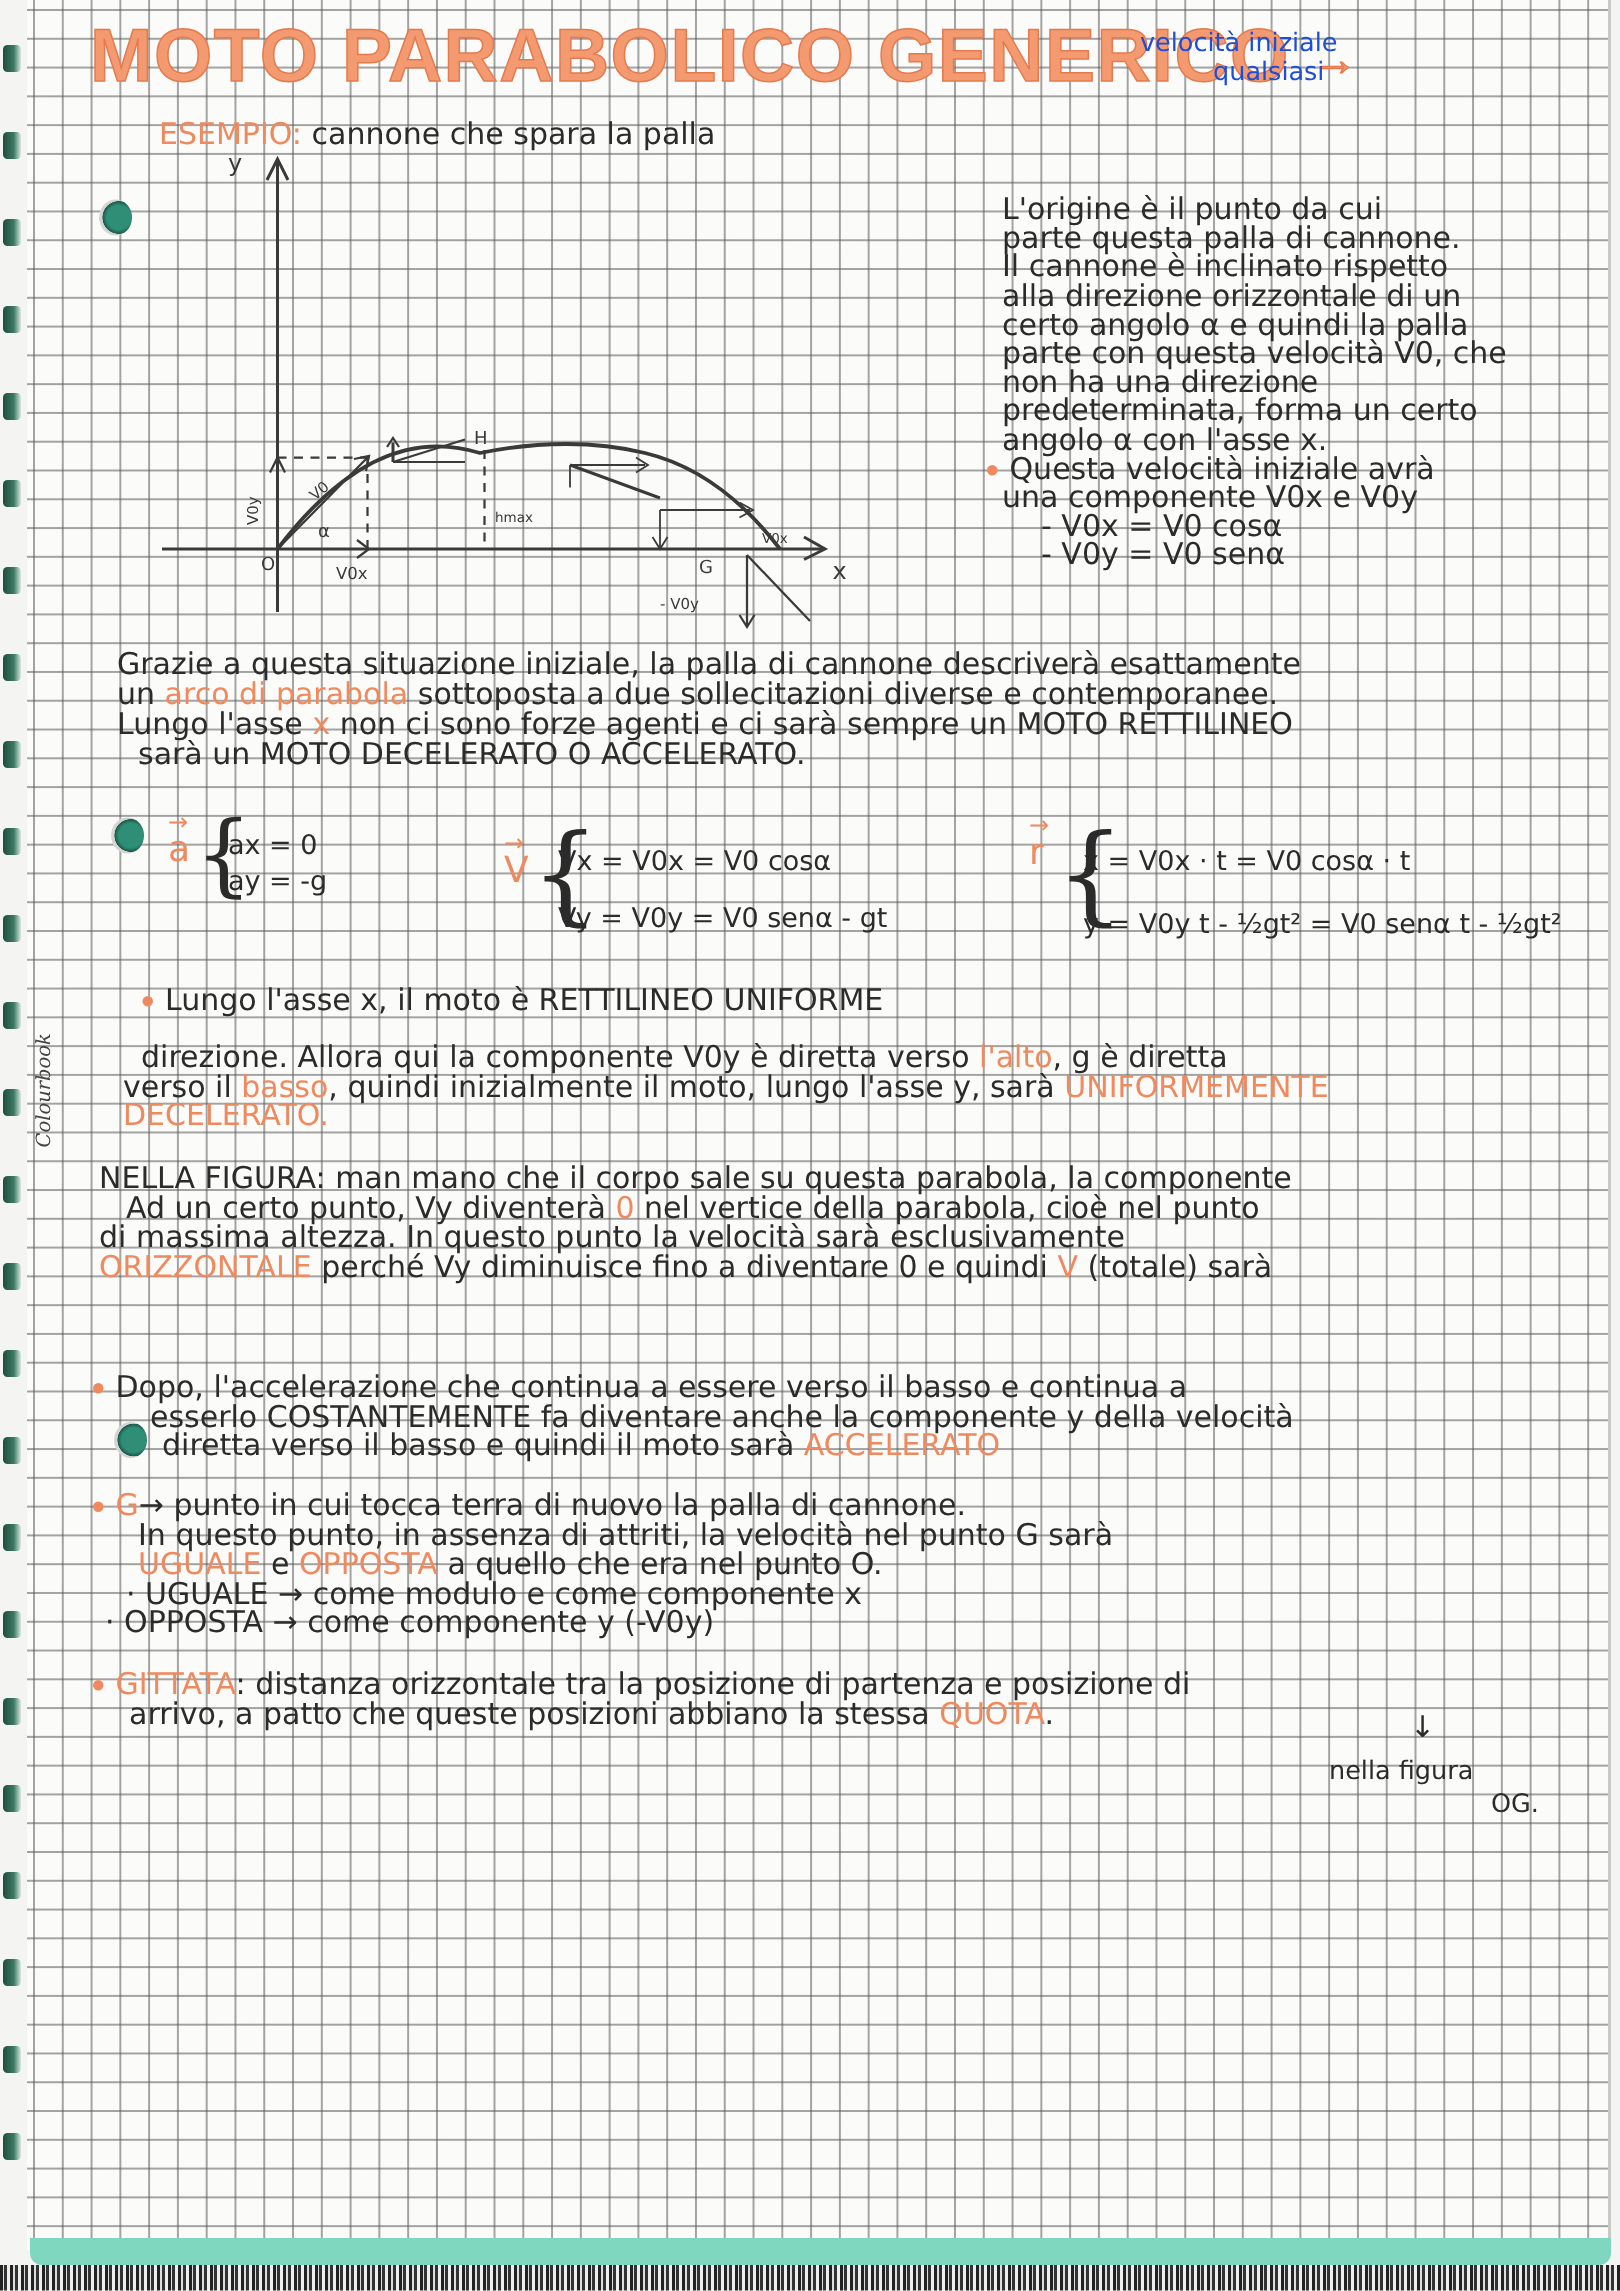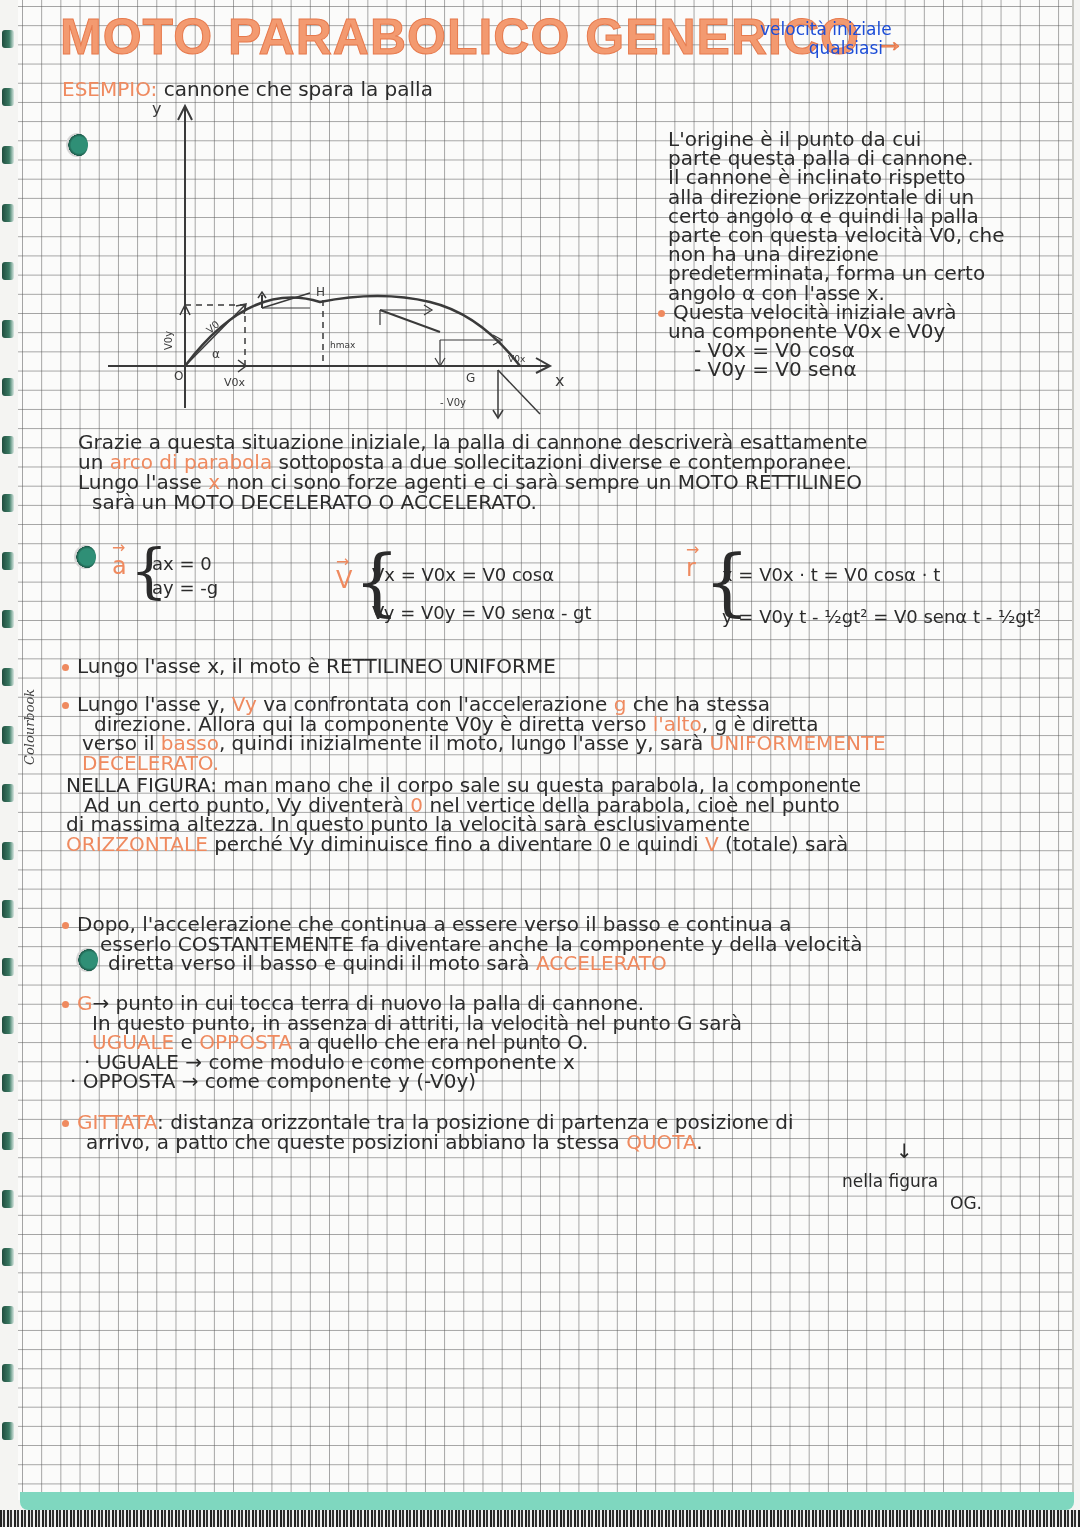--- a/index.html
+++ b/index.html
@@ -43,21 +43,21 @@
     background:radial-gradient(circle at 60% 50%, #2f8f76 0 45%, #1d5a4a 60%, #d0d0d0 62%, #f0f0f0 100%);
   }
   .orange { color:#ef8a5f; }
   .title {
     position:absolute; left:60px; top:8px; font-size:50px; font-weight:bold; letter-spacing:1px;
     color:#f39a70; -webkit-text-stroke:1px #e77a4d; font-family:"Liberation Sans", sans-serif;
   }
   .title-note {
     position:absolute; left:760px; top:20px; font-size:17px; color:#1d4ed8; line-height:19px; text-align:center;
   }
-  .line { position:absolute; font-size:17px; line-height:19px; white-space:nowrap; color:#2b2b2b; }
+  .line { position:absolute; font-size:17px; line-height:19px; white-space:nowrap; color:#2b2b2b;padding-left:44px; }
   .bullet { display:inline-block; width:7px; height:7px; border-radius:50%; background:#ef8a5f; margin-right:8px; vertical-align:middle; }
   .block { position:absolute; font-size:20px; line-height:20px; color:#2b2b2b; }
   .eq { position:absolute; font-size:18px; line-height:24px; color:#2b2b2b; }
   .brace { position:absolute; font-size:60px; line-height:60px; color:#2b2b2b; font-family:"DejaVu Serif", serif; font-weight:200;}
   .vec { position:absolute; font-size:24px; color:#ef8a5f; }
   .vec:before { content:"\2192"; position:absolute; top:-14px; left:0; font-size:16px; }
   .diagram { position:absolute; left:100px; top:100px; }
 </style>
 </head>
 <body>
@@ -205,26 +205,25 @@
   <div>Vy = V0y = V0 senα - gt</div>
 </div>
 
 <div class="vec" style="left:686px; top:554px">r</div>
 <div class="brace" style="left:704px; top:552px; font-size:72px;">{</div>
 <div class="eq" style="left:722px; top:554px; line-height:42px;">
   <div>x = V0x · t = V0 cosα · t</div>
   <div>y = V0y t - ½gt² = V0 senα t - ½gt²</div>
 </div>
 
-<div class="block" style="left:62px; top:656px;">
+<div class="block" style="left:62px; top:656px;padding-left:33px;">
   <span class="bullet"></span><span>Lungo l'asse x, il moto è RETTILINEO UNIFORME</span>
 </div>
 
 <div class="block" style="left:62px; top:695px; line-height:19.5px;">
-  <div><span class="bullet"></span><span>Lungo l'asse y,</span> <span class="orange">Vy</span> <span>va confrontata con l'accelerazione</span> <span class="orange">g</span> <span>che ha stessa</span></div>
   <div style="margin-left:32px"><span>direzione. Allora qui la componente V0y è diretta verso</span> <span class="orange">l'alto</span><span>, g è diretta</span></div>
   <div style="margin-left:20px"><span>verso il</span> <span class="orange">basso</span><span>, quindi inizialmente il moto, lungo l'asse y, sarà</span> <span class="orange">UNIFORMEMENTE</span></div>
   <div style="margin-left:20px" class="orange">DECELERATO.</div>
 </div>
 
 <div class="block" style="left:66px; top:776px; line-height:19.5px;">
   <div>NELLA FIGURA: man mano che il corpo sale su questa parabola, la componente</div>
   <div style="margin-left:18px"><span>Ad un certo punto, Vy diventerà</span> <span class="orange">0</span> <span>nel vertice della parabola, cioè nel punto</span></div>
   <div>di massima altezza. In questo punto la velocità sarà esclusivamente</div>
   <div><span class="orange">ORIZZONTALE</span> <span>perché Vy diminuisce fino a diventare 0 e quindi</span> <span class="orange">V</span> <span>(totale) sarà</span></div>

